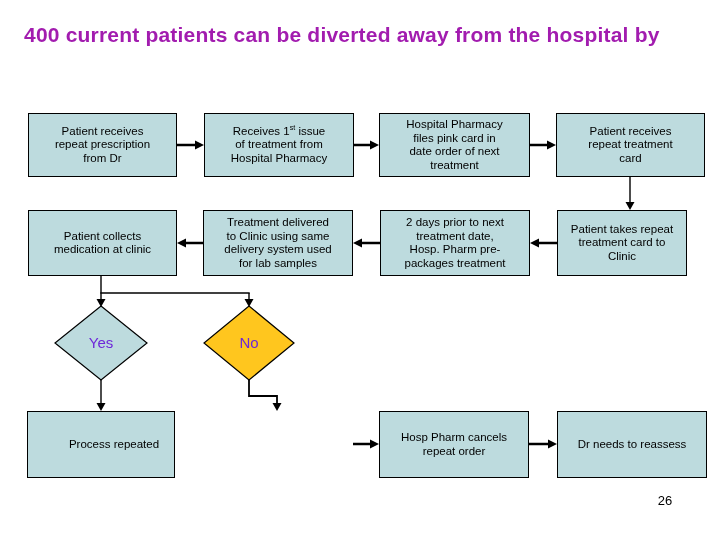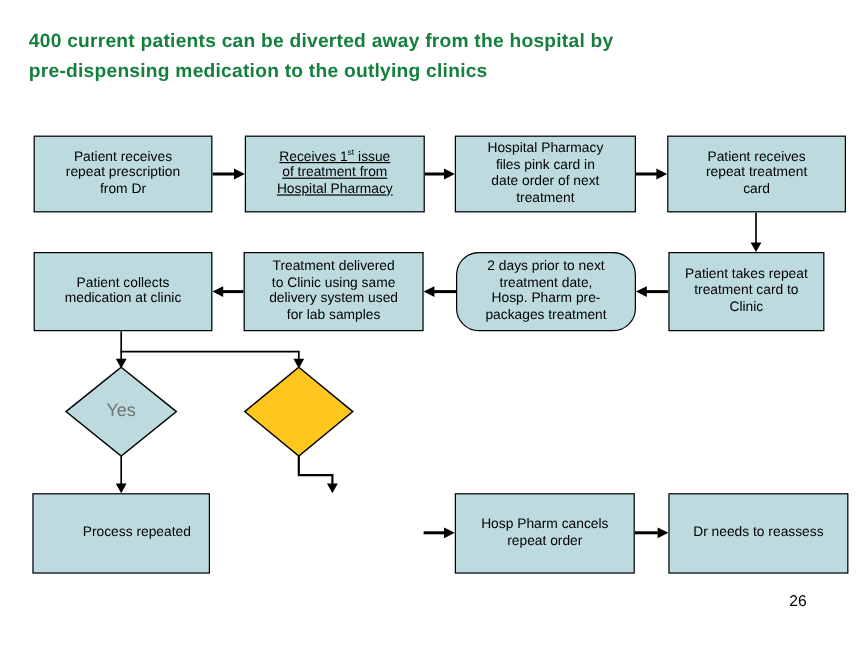--- a/index.html
+++ b/index.html
@@ -7,24 +7,24 @@
     position: relative;
     width: 720px; height: 540px;
     background: #ffffff;
     font-family: "Liberation Sans", sans-serif;
     overflow: hidden;
   }
   .title {
     position: absolute;
     left: 24px; top: 22px;
     width: 660px;
-    font-size: 16px;
+    font-size: 21px;
     font-weight: bold;
     line-height: 25px;
-    color: #15803d;
+    color: #a21caf;
     letter-spacing: 0.2px;
   }
   svg.connectors { position: absolute; left: 0; top: 0; }
   .node {
     position: absolute;
     background: #BDDBDE;
     border: 1.5px solid #000000;
     box-sizing: border-box;
     display: flex;
     align-items: center;
@@ -35,21 +35,21 @@
     color: #000000;
     white-space: pre-line;
     padding: 2px;
   }
   .node sup { font-size: 0.62em; vertical-align: super; line-height: 0; }
   .dlabel {
     position: absolute;
     text-align: center;
     font-size: 15px;
     line-height: 24px;
-    color: #737373;
+    color: #6d28d9;
   }
   .pagenum {
     position: absolute;
     left: 650px; top: 493px;
     width: 30px;
     text-align: center;
     font-size: 13px;
     color: #000000;
   }
   .shaft { stroke: #000000; fill: none; }
@@ -57,21 +57,20 @@
   .thin  { stroke-width: 1.4; }
   .head  { fill: #000000; stroke: none; }
 </style>
 </head>
 <body>
 
 <div class="slide">
 
   <div class="title">
     <div>400 current patients can be diverted away from the hospital by</div>
-    <div>pre-dispensing medication to the outlying clinics</div>
   </div>
 
   <svg class="connectors" width="720" height="540" viewBox="0 0 720 540">
 
     <g>
       <line class="shaft thick" x1="177" y1="145" x2="196" y2="145"></line>
       <polygon class="head" points="204,145 195,140.5 195,149.5"></polygon>
     </g>
     <g>
       <line class="shaft thick" x1="354" y1="145" x2="371" y2="145"></line>
@@ -137,21 +136,21 @@
       <line class="shaft thick" x1="529" y1="444" x2="549" y2="444"></line>
       <polygon class="head" points="557,444 548,439.5 548,448.5"></polygon>
     </g>
   </svg>
 
   <div class="node" style="left:28px; top:113px; width:149px; height:64px;">
     <div>Patient receives
 repeat prescription
 from Dr</div>
   </div>
-  <div class="node" style="left:204px; top:113px; width:150px; height:64px;text-decoration:underline;">
+  <div class="node" style="left:204px; top:113px; width:150px; height:64px;">
     <div><span>Receives 1</span><sup>st</sup><span> issue
 of treatment from
 Hospital Pharmacy</span></div>
   </div>
   <div class="node" style="left:379px; top:113px; width:151px; height:64px;">
     <div>Hospital Pharmacy
 files pink card in
 date order of next
 treatment</div>
   </div>
@@ -164,33 +163,34 @@
   <div class="node" style="left:28px; top:210px; width:149px; height:66px;">
     <div>Patient collects
 medication at clinic</div>
   </div>
   <div class="node" style="left:203px; top:210px; width:150px; height:66px;">
     <div>Treatment delivered
 to Clinic using same
 delivery system used
 for lab samples</div>
   </div>
-  <div class="node" style="left:380px; top:210px; width:150px; height:66px;border-radius:19px;">
+  <div class="node" style="left:380px; top:210px; width:150px; height:66px;">
     <div>2 days prior to next
 treatment date,
 Hosp. Pharm pre-
 packages treatment</div>
   </div>
   <div class="node" style="left:557px; top:210px; width:130px; height:66px;">
     <div>Patient takes repeat
 treatment card to
 Clinic</div>
   </div>
 
   <div class="dlabel" style="left:55px; top:331px; width:92px;">Yes</div>
+  <div class="dlabel" style="left:204px; top:331px; width:90px;">No</div>
 
   <div class="node" style="left:27px; top:411px; width:148px; height:67px;padding-left:28px;">
     <div>Process repeated</div>
   </div>
   <div class="node" style="left:379px; top:411px; width:150px; height:67px;">
     <div>Hosp Pharm cancels
 repeat order</div>
   </div>
   <div class="node" style="left:557px; top:411px; width:150px; height:67px;">
     <div>Dr needs to reassess</div>

